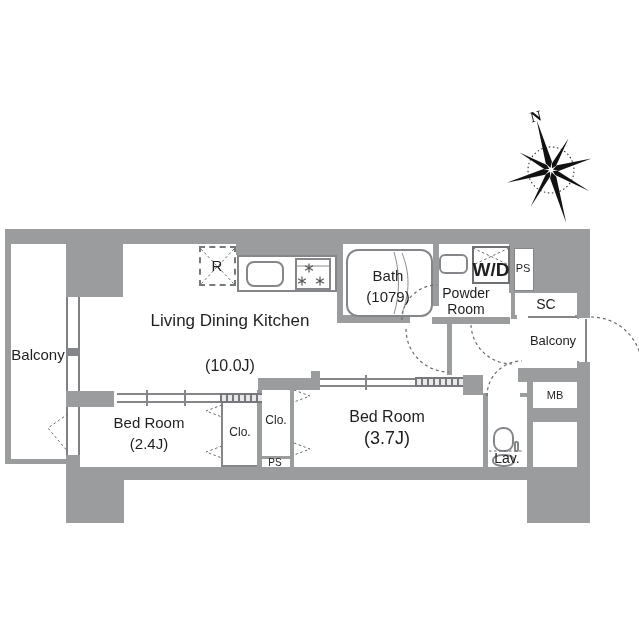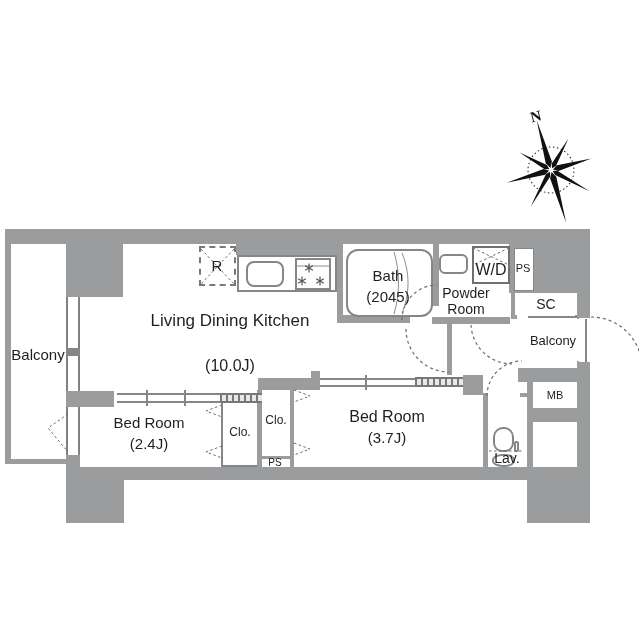--- a/index.html
+++ b/index.html
@@ -133,34 +133,34 @@
       <polygon fill="#111" transform="rotate(135)" points="0,-44 2.4,-6 0,-2 -2.4,-6"></polygon>
       <polygon fill="#111" transform="rotate(225)" points="0,-42 2.4,-6 0,-2 -2.4,-6"></polygon>
       <polygon fill="#111" transform="rotate(315)" points="0,-36 2.4,-6 0,-2 -2.4,-6"></polygon>
     </g>
   </svg>
 
   <div class="lbl" style="left:38px;top:355px;font-size:15px;">Balcony</div>
   <div class="lbl" style="left:230px;top:321px;font-size:17px;">Living Dining Kitchen</div>
   <div class="lbl" style="left:230px;top:342px;font-size:16px;margin-top:24px;">(10.0J)</div>
   <div class="lbl" style="left:388px;top:276px;font-size:15px;">Bath</div>
-  <div class="lbl" style="left:388px;top:297px;font-size:15px;">(2045)</div>
+  <div class="lbl" style="left:388px;top:297px;font-size:15px;">(1079)</div>
   <div class="lbl" style="left:466px;top:301px;font-size:14px;">
     <div>Powder</div>
     <div>Room</div>
   </div>
-  <div class="lbl" style="left:491px;top:270px;font-size:16px;">W/D</div>
+  <div class="lbl" style="left:491px;top:270px;font-size:19px;font-weight:bold;">W/D</div>
   <div class="lbl" style="left:523px;top:268px;font-size:11px;">PS</div>
   <div class="lbl" style="left:546px;top:304px;font-size:14px;">SC</div>
   <div class="lbl" style="left:553px;top:341px;font-size:13px;">Balcony</div>
   <div class="lbl" style="left:555px;top:395px;font-size:11px;">MB</div>
   <div class="lbl" style="left:507px;top:412px;font-size:14px;margin-top:46px;">Lav.</div>
   <div class="lbl" style="left:149px;top:423px;font-size:15px;">Bed Room</div>
   <div class="lbl" style="left:149px;top:444px;font-size:15px;">(2.4J)</div>
   <div class="lbl" style="left:240px;top:433px;font-size:12px;">Clo.</div>
   <div class="lbl" style="left:276px;top:421px;font-size:12px;">Clo.</div>
   <div class="lbl" style="left:275px;top:463px;font-size:10px;">PS</div>
   <div class="lbl" style="left:387px;top:417px;font-size:16px;">Bed Room</div>
-  <div class="lbl" style="left:387px;top:438px;font-size:15px;">(3.7J)</div>
+  <div class="lbl" style="left:387px;top:438px;font-size:18px;">(3.7J)</div>
   <div class="lbl" style="left:217px;top:266px;font-size:15px;">R</div>
   <div class="lbl" style="left:536px;top:117px;font-size:15px;font-family:'Liberation Serif',serif;font-weight:bold;transform:translate(-50%,-50%) rotate(-14deg);color:#111;">N</div>
 
 </div>
 
 </body></html>

